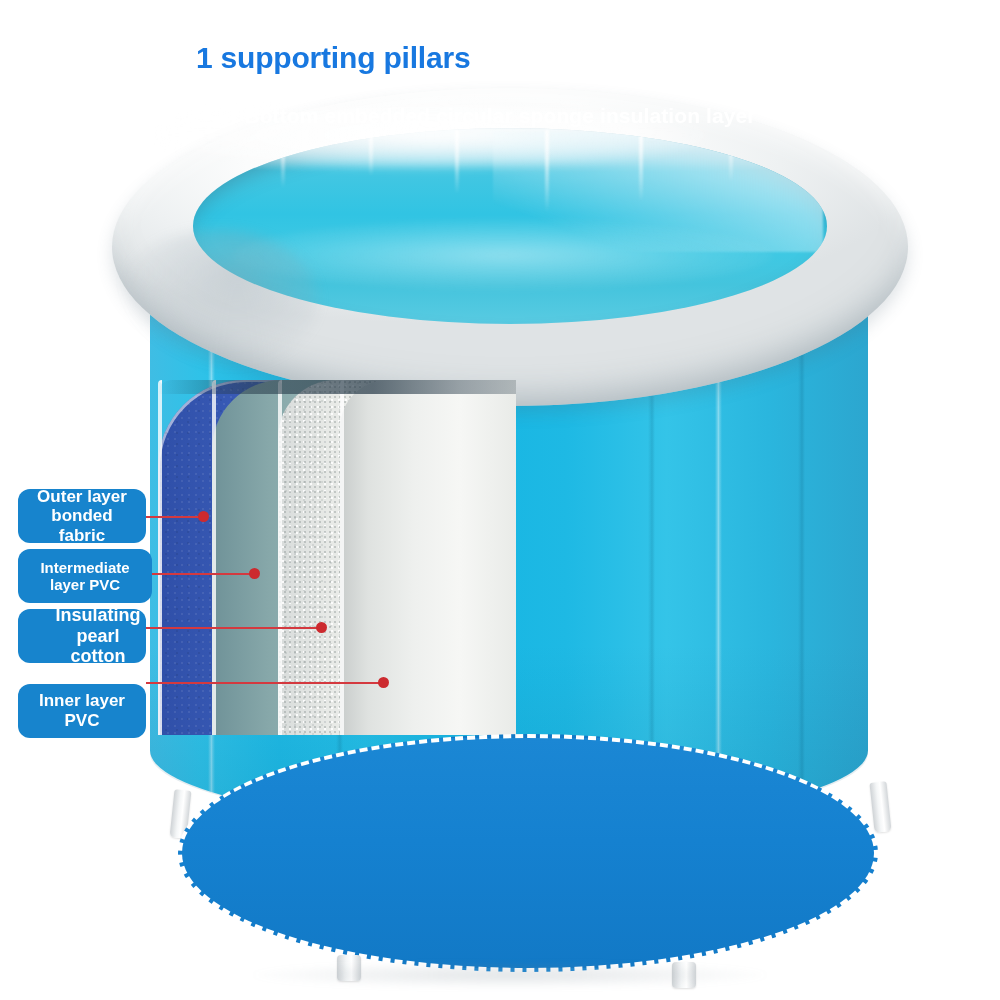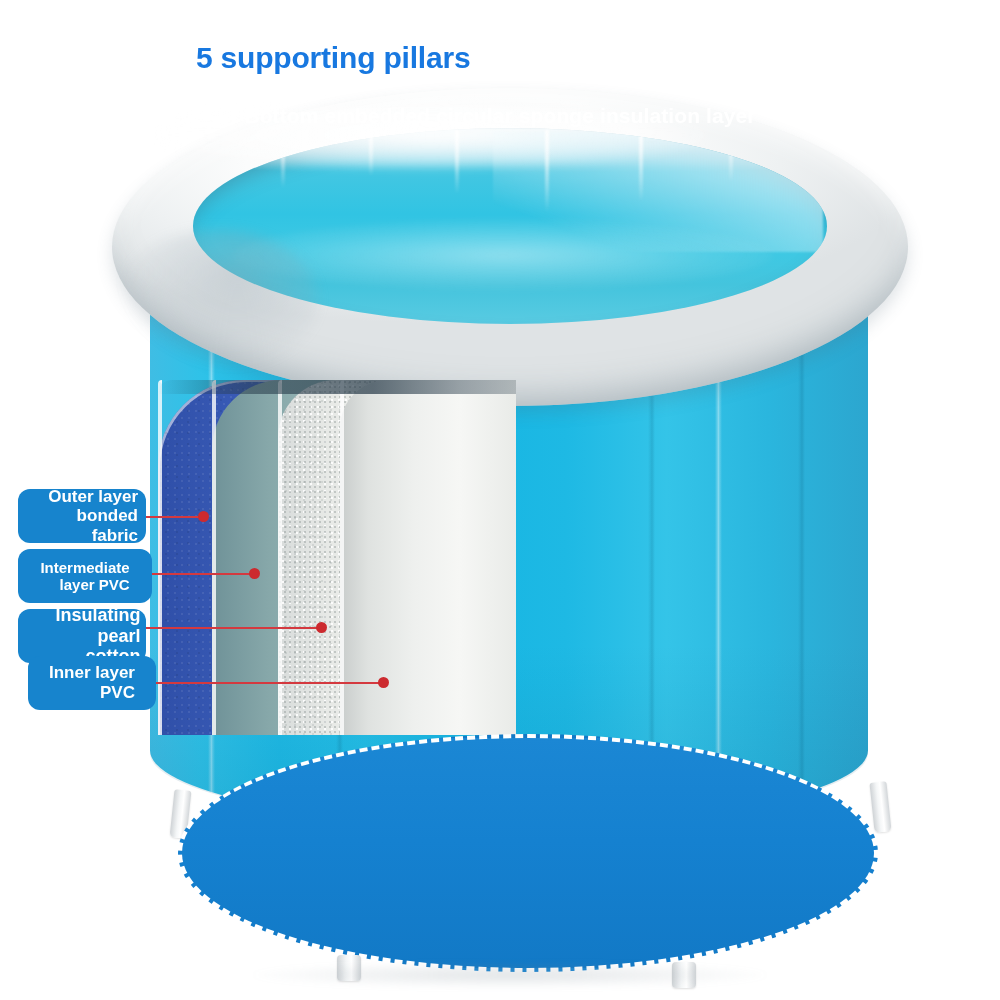--- a/index.html
+++ b/index.html
@@ -291,34 +291,34 @@
     border-top-left-radius: 80px;
     pointer-events: none;
   }
 
   
   .callout {
     position: absolute;
     background: #1784cd;
     color: #ffffff;
     font-weight: bold;
-    text-align: right;
+    text-align: center;
     border-radius: 12px;
     line-height: 1.15;
     display: flex;
     align-items: center;
     justify-content: center;
     padding: 4px 8px;
     box-sizing: border-box;
     white-space: pre-line;
   }
   #cal-outer  { left: 18px; top: 489px; width: 128px; height: 54px; font-size: 17px; }
   #cal-mid    { left: 18px; top: 549px; width: 134px; height: 54px; font-size: 15px; }
   #cal-pearl  { left: 18px; top: 609px; width: 128px; height: 54px; font-size: 18px; padding-left: 40px; }
-  #cal-inner  { left: 18px; top: 656px; width: 128px; height: 54px; font-size: 17px; margin-left: 10px; }
+  #cal-inner  { left: 18px; top: 684px; width: 128px; height: 54px; font-size: 17px; }
 
   
   .pointer {
     position: absolute;
     height: 2px;
     background: #d4393f;
   }
   .dot {
     position: absolute;
     width: 11px;
@@ -372,21 +372,21 @@
     border-radius: 50%;
     background: radial-gradient(ellipse at 50% 50%, rgba(120,135,145,0.22) 0%, rgba(120,135,145,0) 72%);
     filter: blur(3px);
   }
 </style>
 </head>
 <body>
 
 <div id="stage">
 
-  <div class="headline" id="pillars-title">5 supporting pillars</div>
+  <div class="headline" id="pillars-title">1 supporting pillars</div>
 
 
   <div id="tub">
 
     <div class="leg" id="leg-left"></div>
     <div class="leg" id="leg-right"></div>
 
     <div id="body">
       <div class="seam" id="seam1"></div>
       <div class="seam dark" id="seam2"></div>

